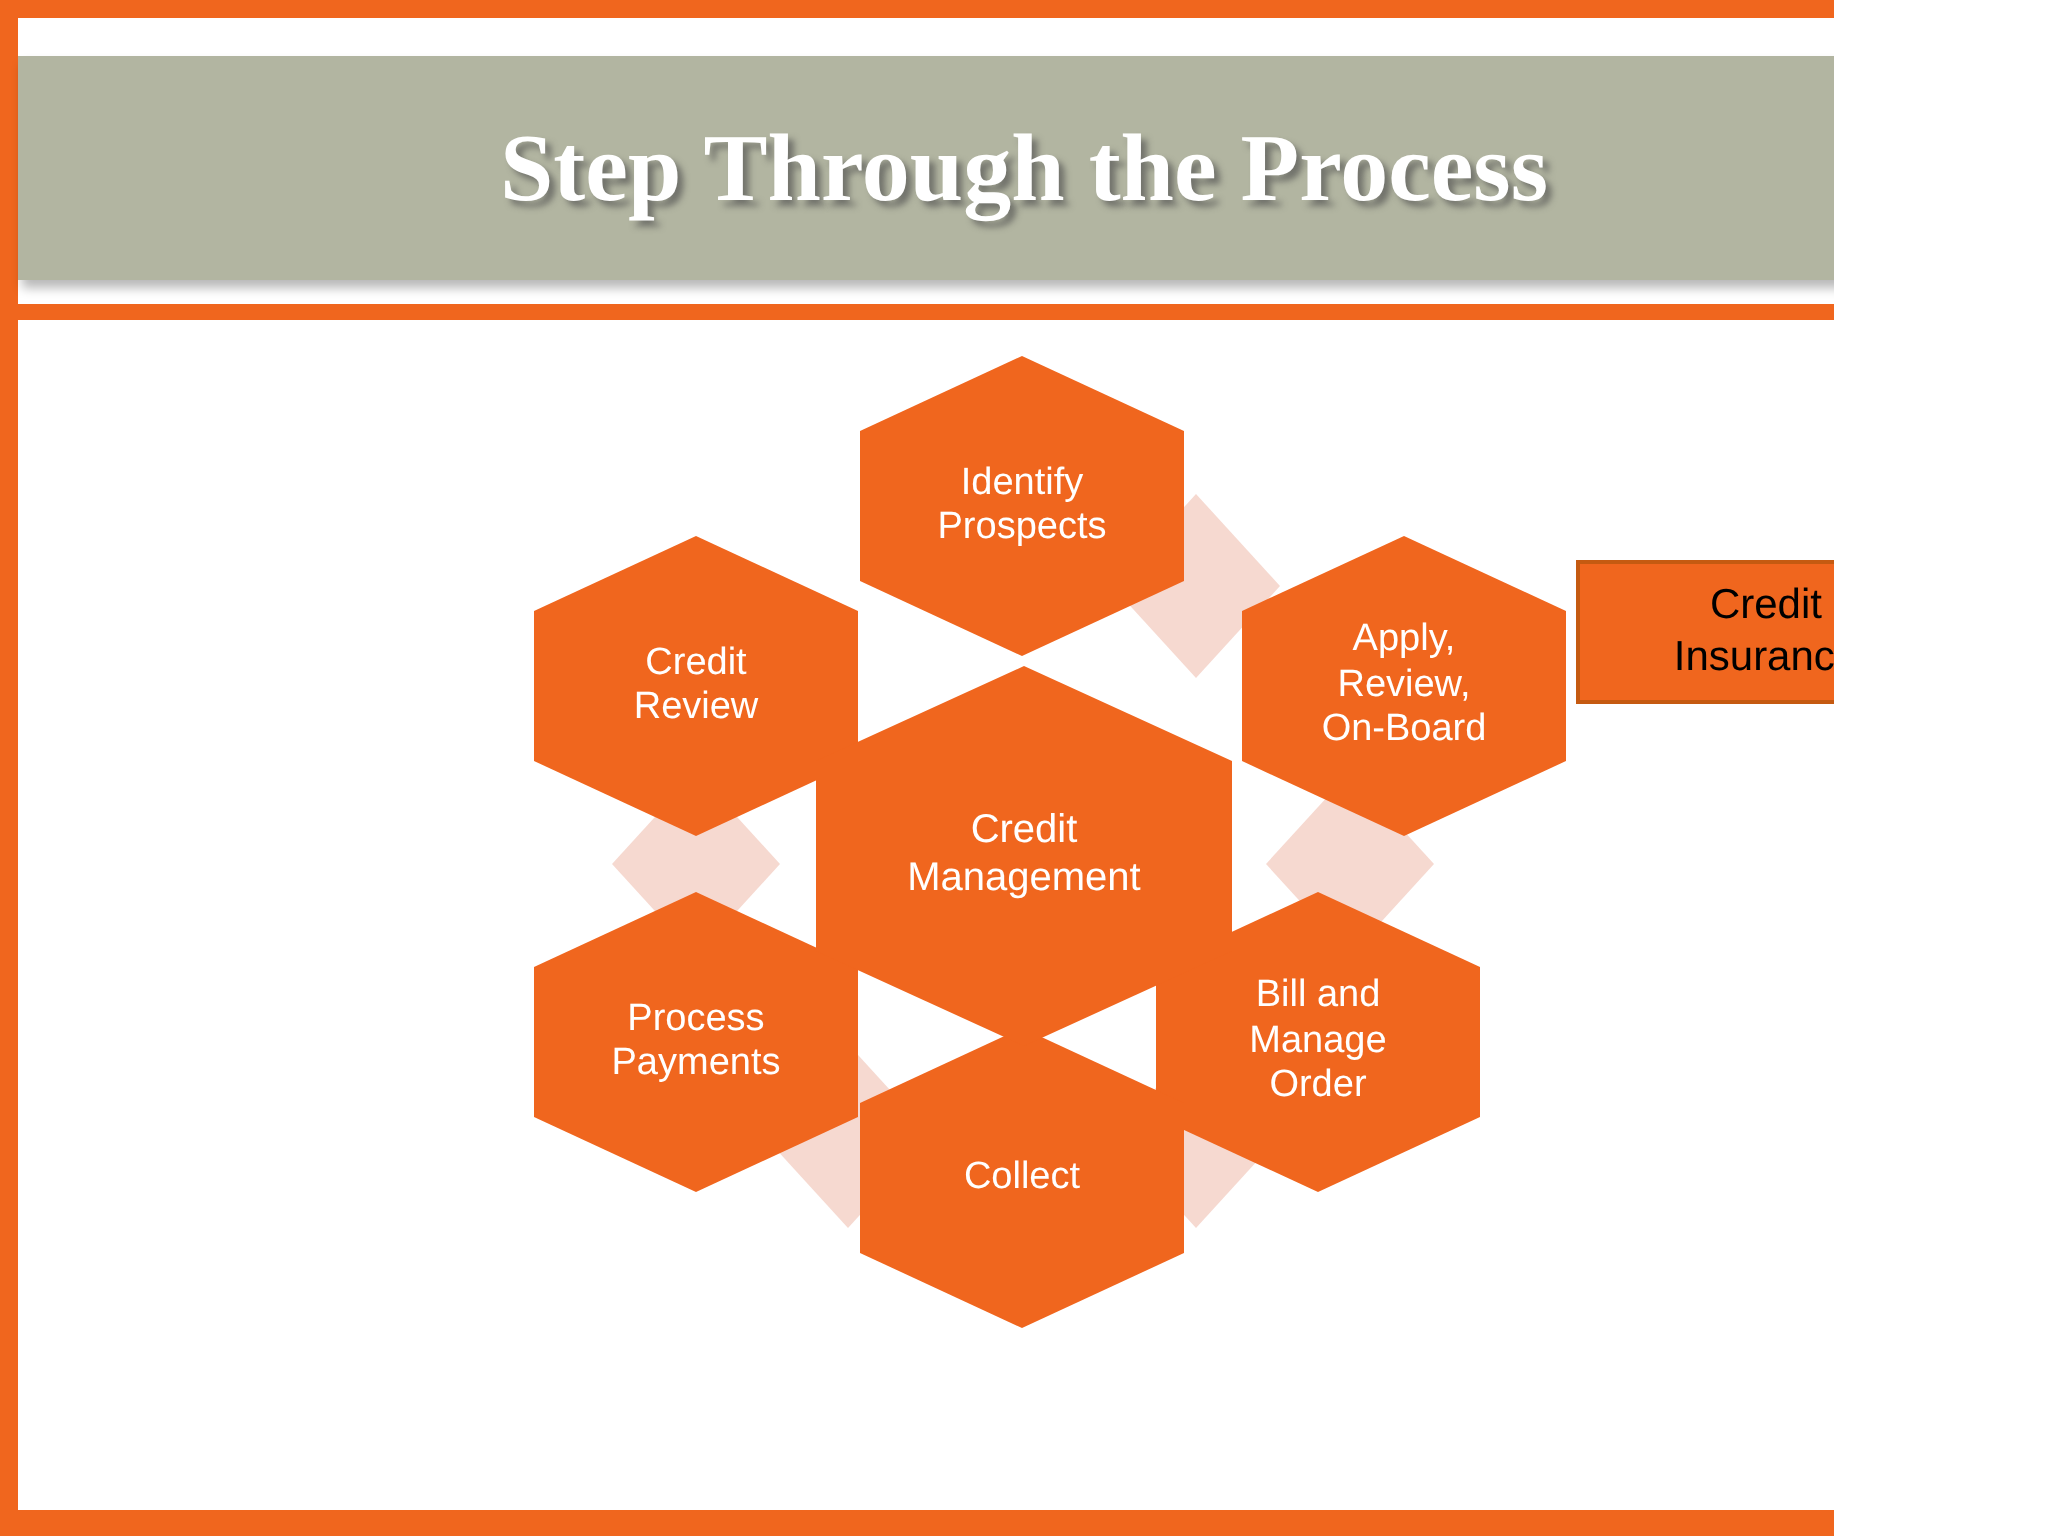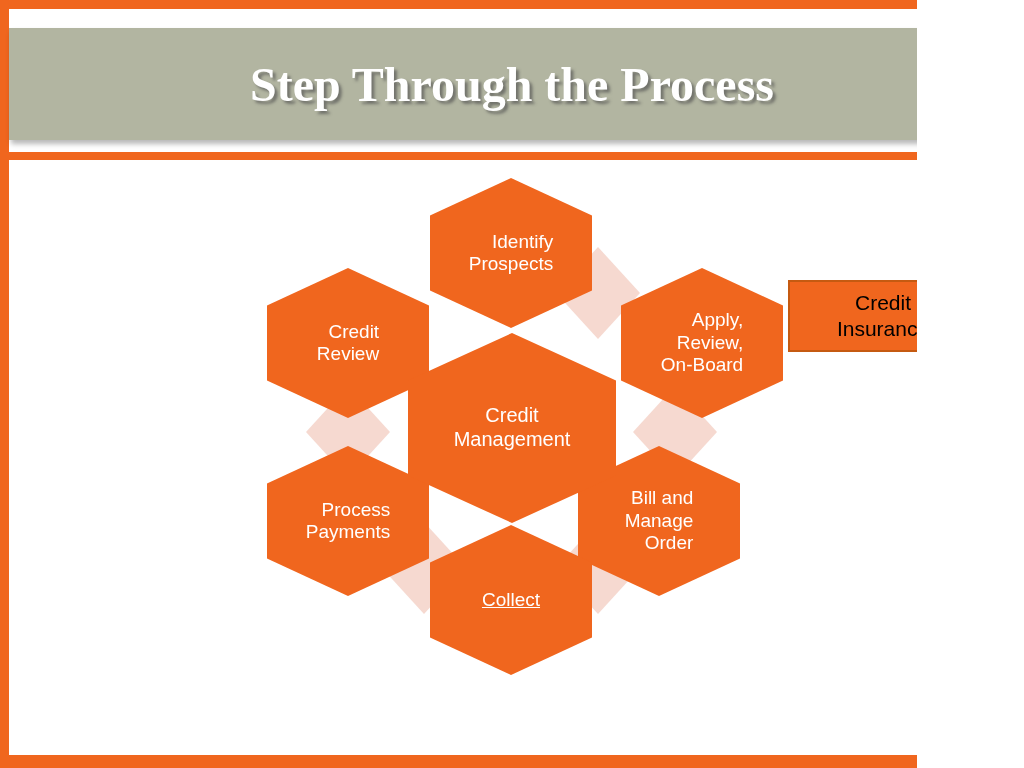--- a/index.html
+++ b/index.html
@@ -48,26 +48,26 @@
 
   .hex{
     position:absolute;z-index:2;
     background:var(--accent-orange);
     clip-path:polygon(50% 0%,100% 25%,100% 75%,50% 100%,0% 75%,0% 25%);
     display:flex;align-items:center;justify-content:center;
     text-align:center;
     color:var(--hex-text);
     font-size:19px;line-height:1.18;
   }
-  .hex-outer{width:162px;height:150px;text-align:right;}
+  .hex-outer{width:162px;height:150px;}
   .hex-center{left:408px;top:333px;width:208px;height:190px;font-size:20px;}
   .hex-top{left:430px;top:178px;}
   .hex-top-right{left:594px;top:268px;margin-left:27px;}
   .hex-bottom-right{left:578px;top:446px;}
-  .hex-bottom{left:430px;top:525px;text-decoration:underline;}
+  .hex-bottom{left:430px;top:514px;}
   .hex-bottom-left{left:267px;top:446px;}
   .hex-top-left{left:267px;top:268px;}
 
   .pre{white-space:pre-line;}
 
   .insurance-box{
     position:absolute;left:788px;top:280px;width:190px;height:72px;z-index:2;
     background:var(--accent-orange);
     border:2px solid var(--insurance-border);
     display:flex;align-items:center;justify-content:center;

